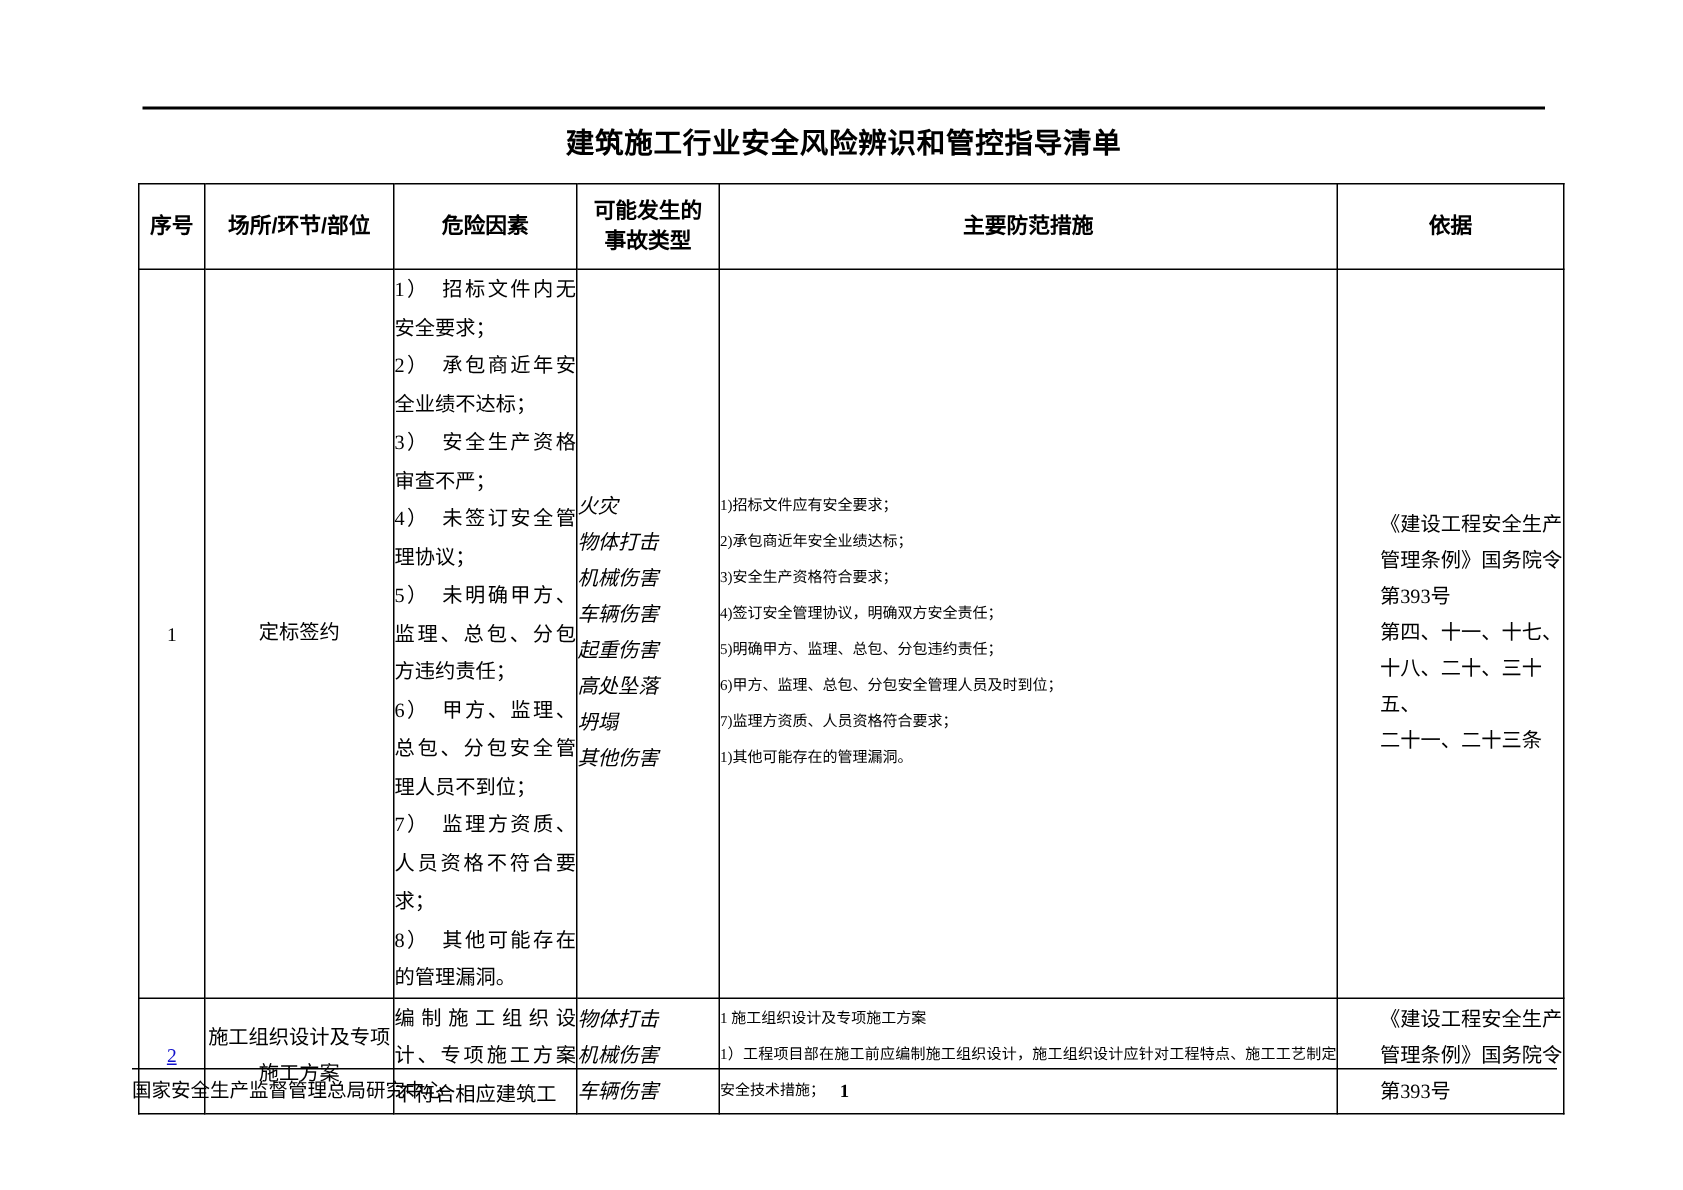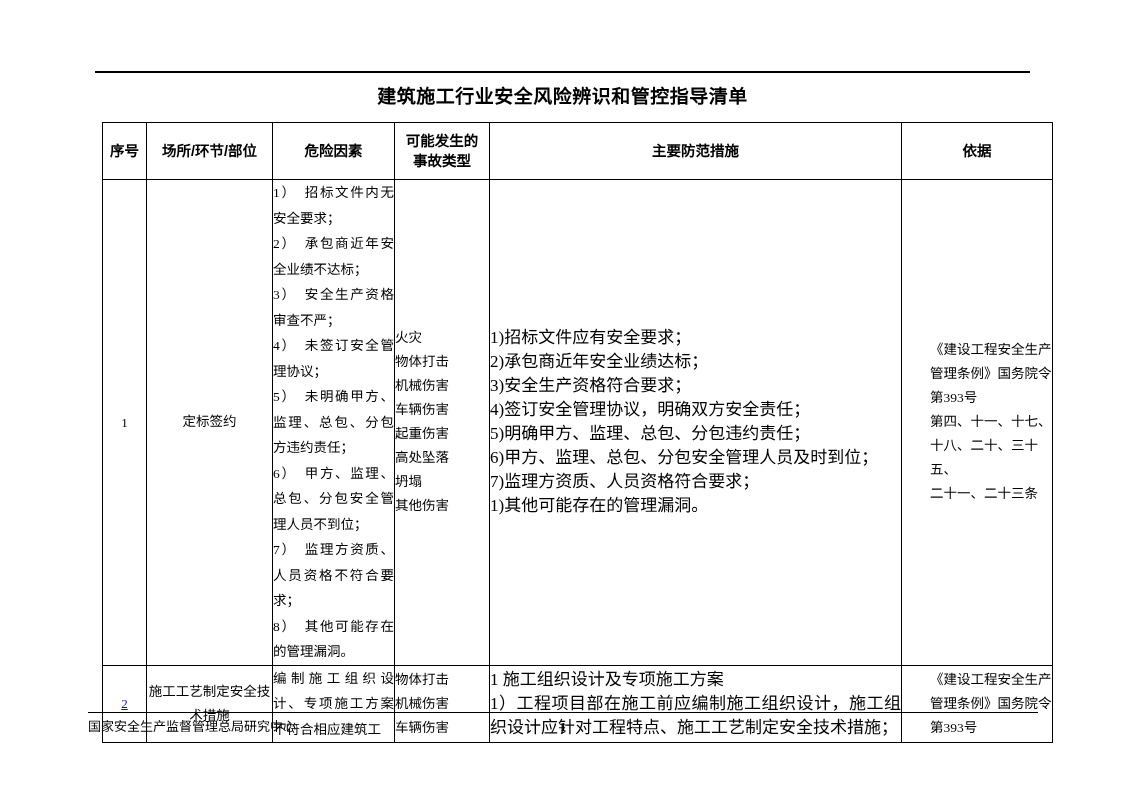--- a/index.html
+++ b/index.html
@@ -43,21 +43,21 @@
     font-size: 19px;
     font-weight: bold;
     font-family: "Liberation Sans", "DejaVu Sans", sans-serif;
     letter-spacing: 0.5px;
     line-height: 26px;
   }
 
   
   table.risk-table {
     position: absolute;
-    left: 102px;
+    left: 92px;
     top: 122px;
     width: 950px;
     border-collapse: collapse;
     table-layout: fixed;
   }
   table.risk-table td,
   table.risk-table th {
     border: 1px solid #000;
     vertical-align: middle;
     padding: 0;
@@ -117,24 +117,25 @@
     text-align: justify;
     text-justify: inter-ideograph;
     padding: 4px 4px 4px 5px;
   }
   td.cell-haz .ln { display: block; }
   td.cell-acc {
     font-size: 13.5px;
     line-height: 24px;
     padding: 4px 6px;
     vertical-align: middle;
+    font-style: italic;
   }
   td.cell-acc .ln { display: block; }
   td.cell-meas {
-    font-size: 17px;
+    font-size: 10px;
     line-height: 24px;
     padding: 4px 8px;
     vertical-align: middle;
     text-align: justify;
     text-justify: inter-ideograph;
     margin-left: 12px;
   }
   td.cell-meas .ln { display: block; }
   td.cell-basis {
     font-size: 13.5px;
@@ -258,21 +259,21 @@
           <span class="ln">第四、十一、十七、</span>
           <span class="ln">十八、二十、三十五、</span>
           <span class="ln">二十一、二十三条</span>
         </td>
       </tr>
 
       <tr class="row-2">
         <td class="cell cell-no v-mid">
           <span class="link-num">2</span>
         </td>
-        <td class="cell cell-center v-mid">施工工艺制定安全技术措施</td>
+        <td class="cell cell-center v-mid">施工组织设计及专项施工方案</td>
         <td class="cell cell-haz v-mid">
           <span class="ln">编制施工组织设计、专项施工方案不符合相应建筑工</span>
         </td>
         <td class="cell cell-acc v-mid">
           <span class="ln">物体打击</span>
           <span class="ln">机械伤害</span>
           <span class="ln">车辆伤害</span>
         </td>
         <td class="cell cell-meas v-mid">
           <span class="ln">1 施工组织设计及专项施工方案</span>

